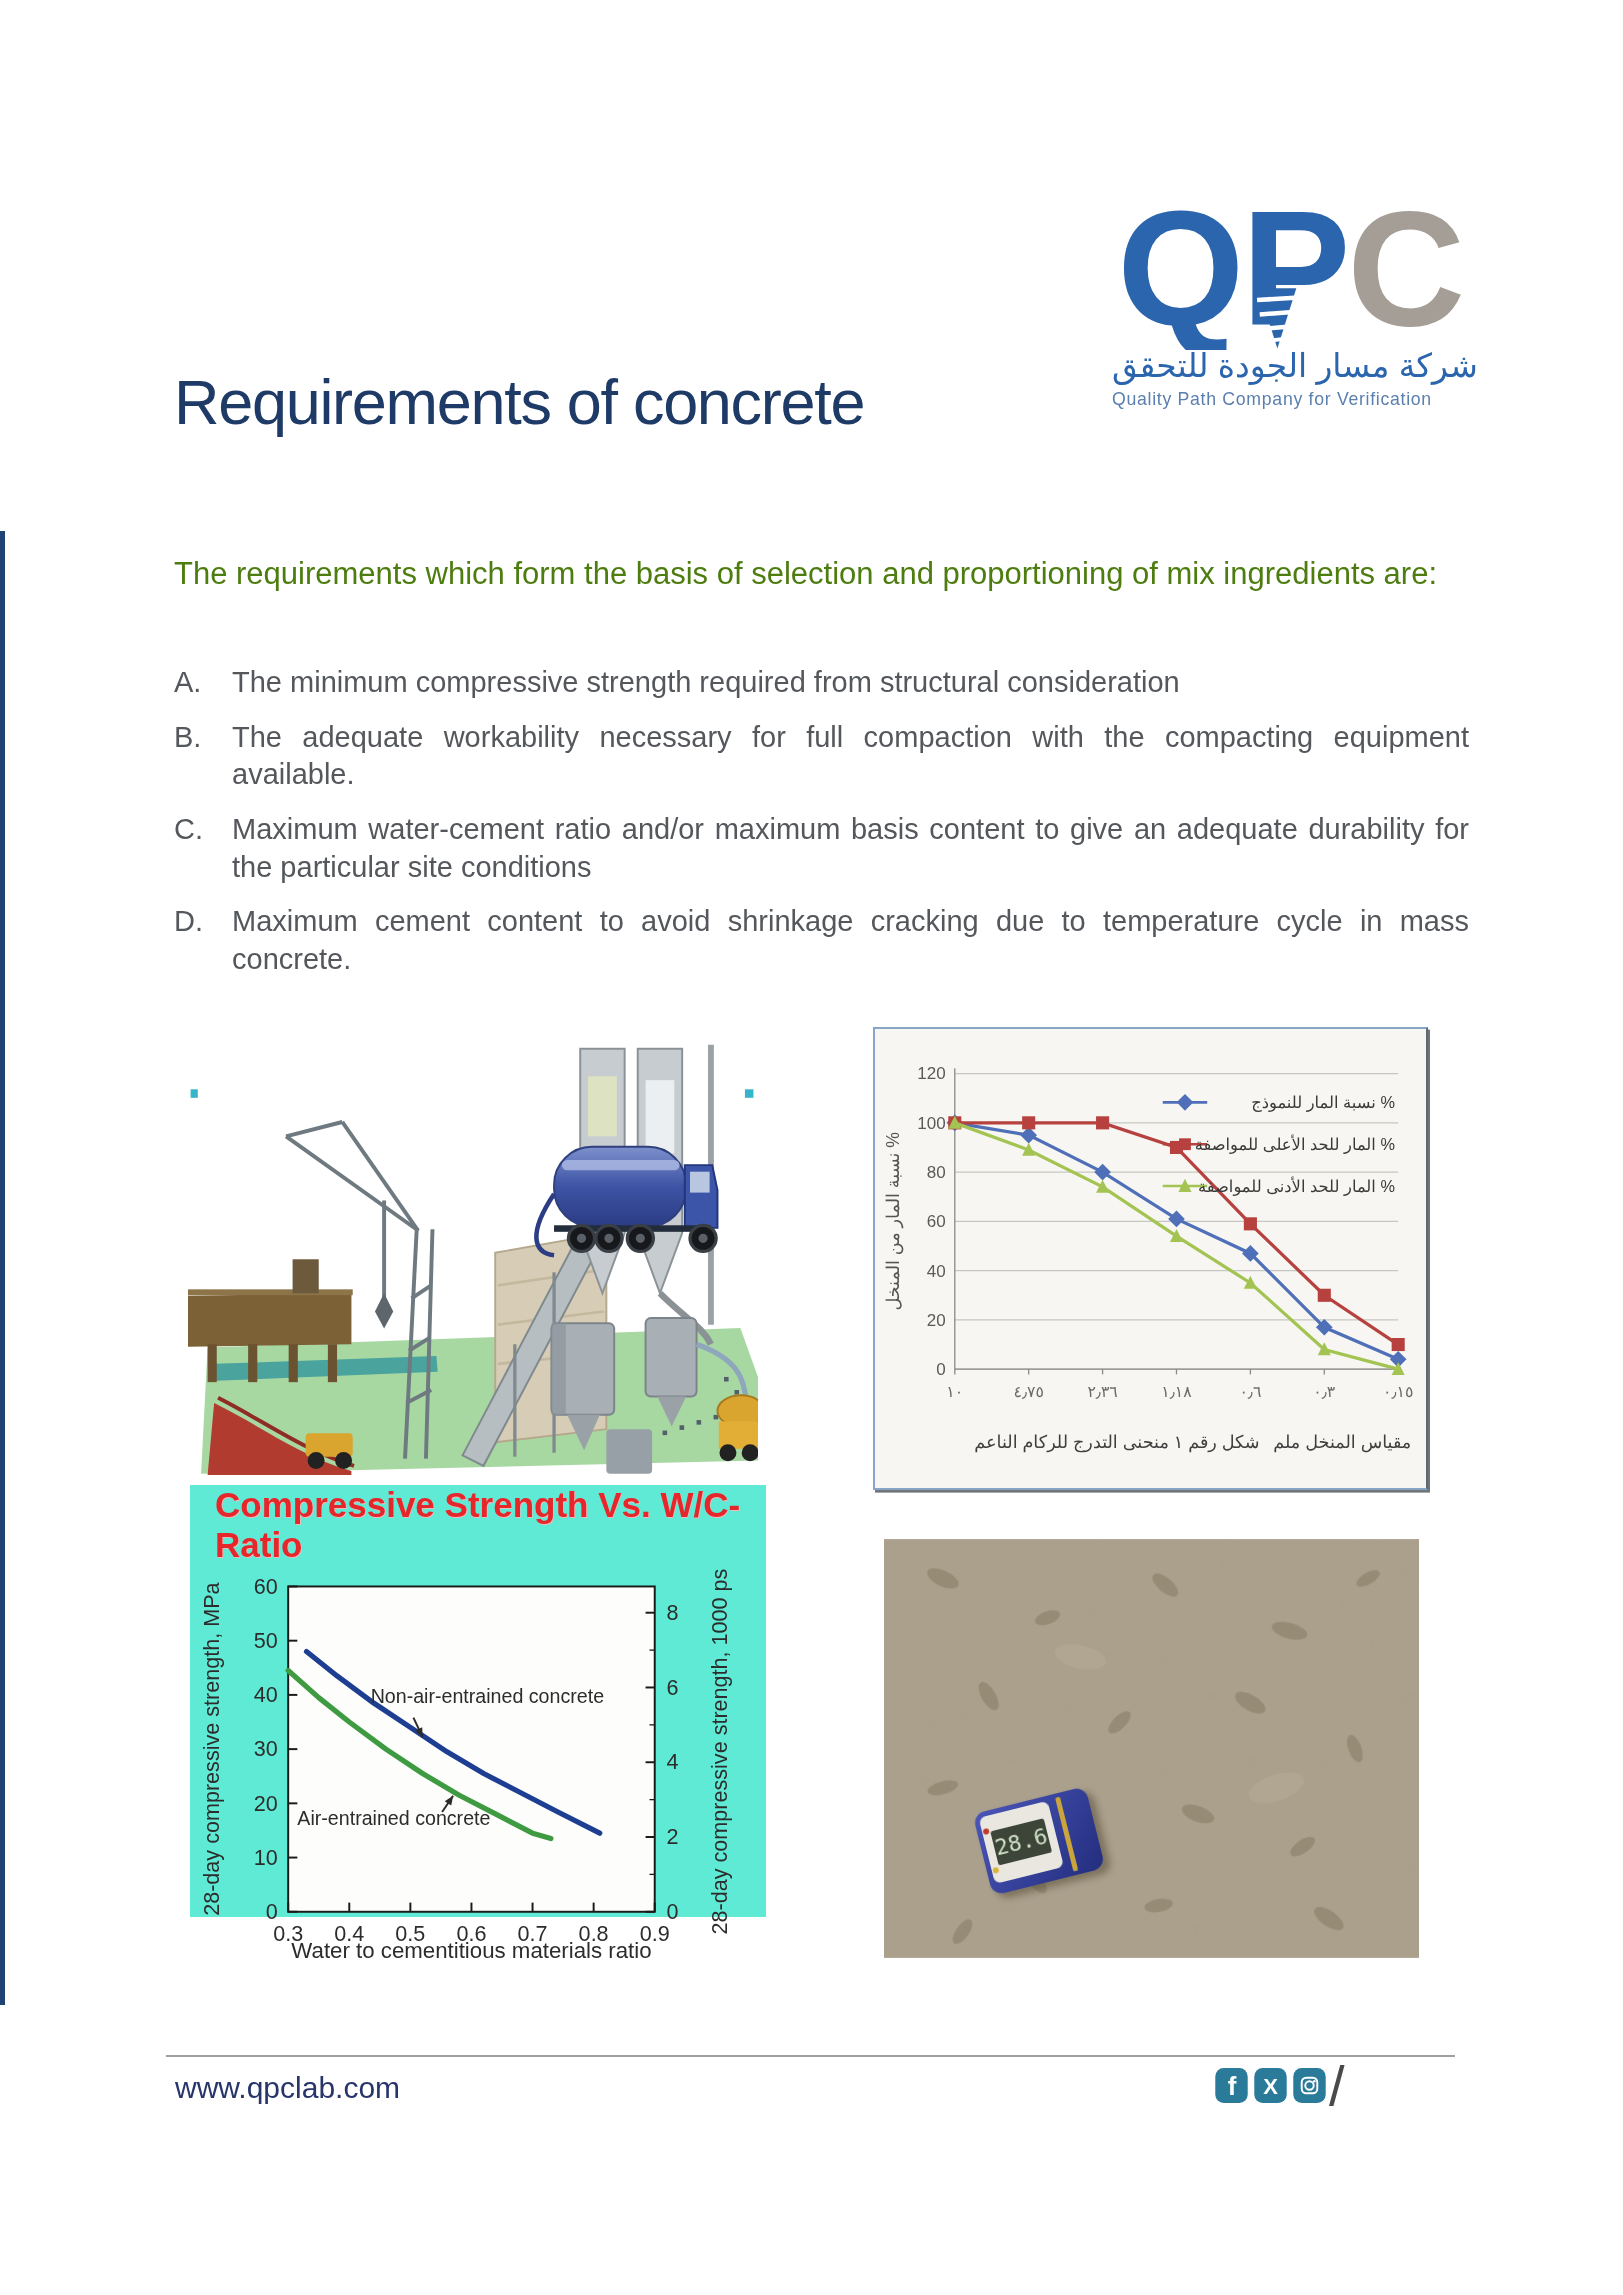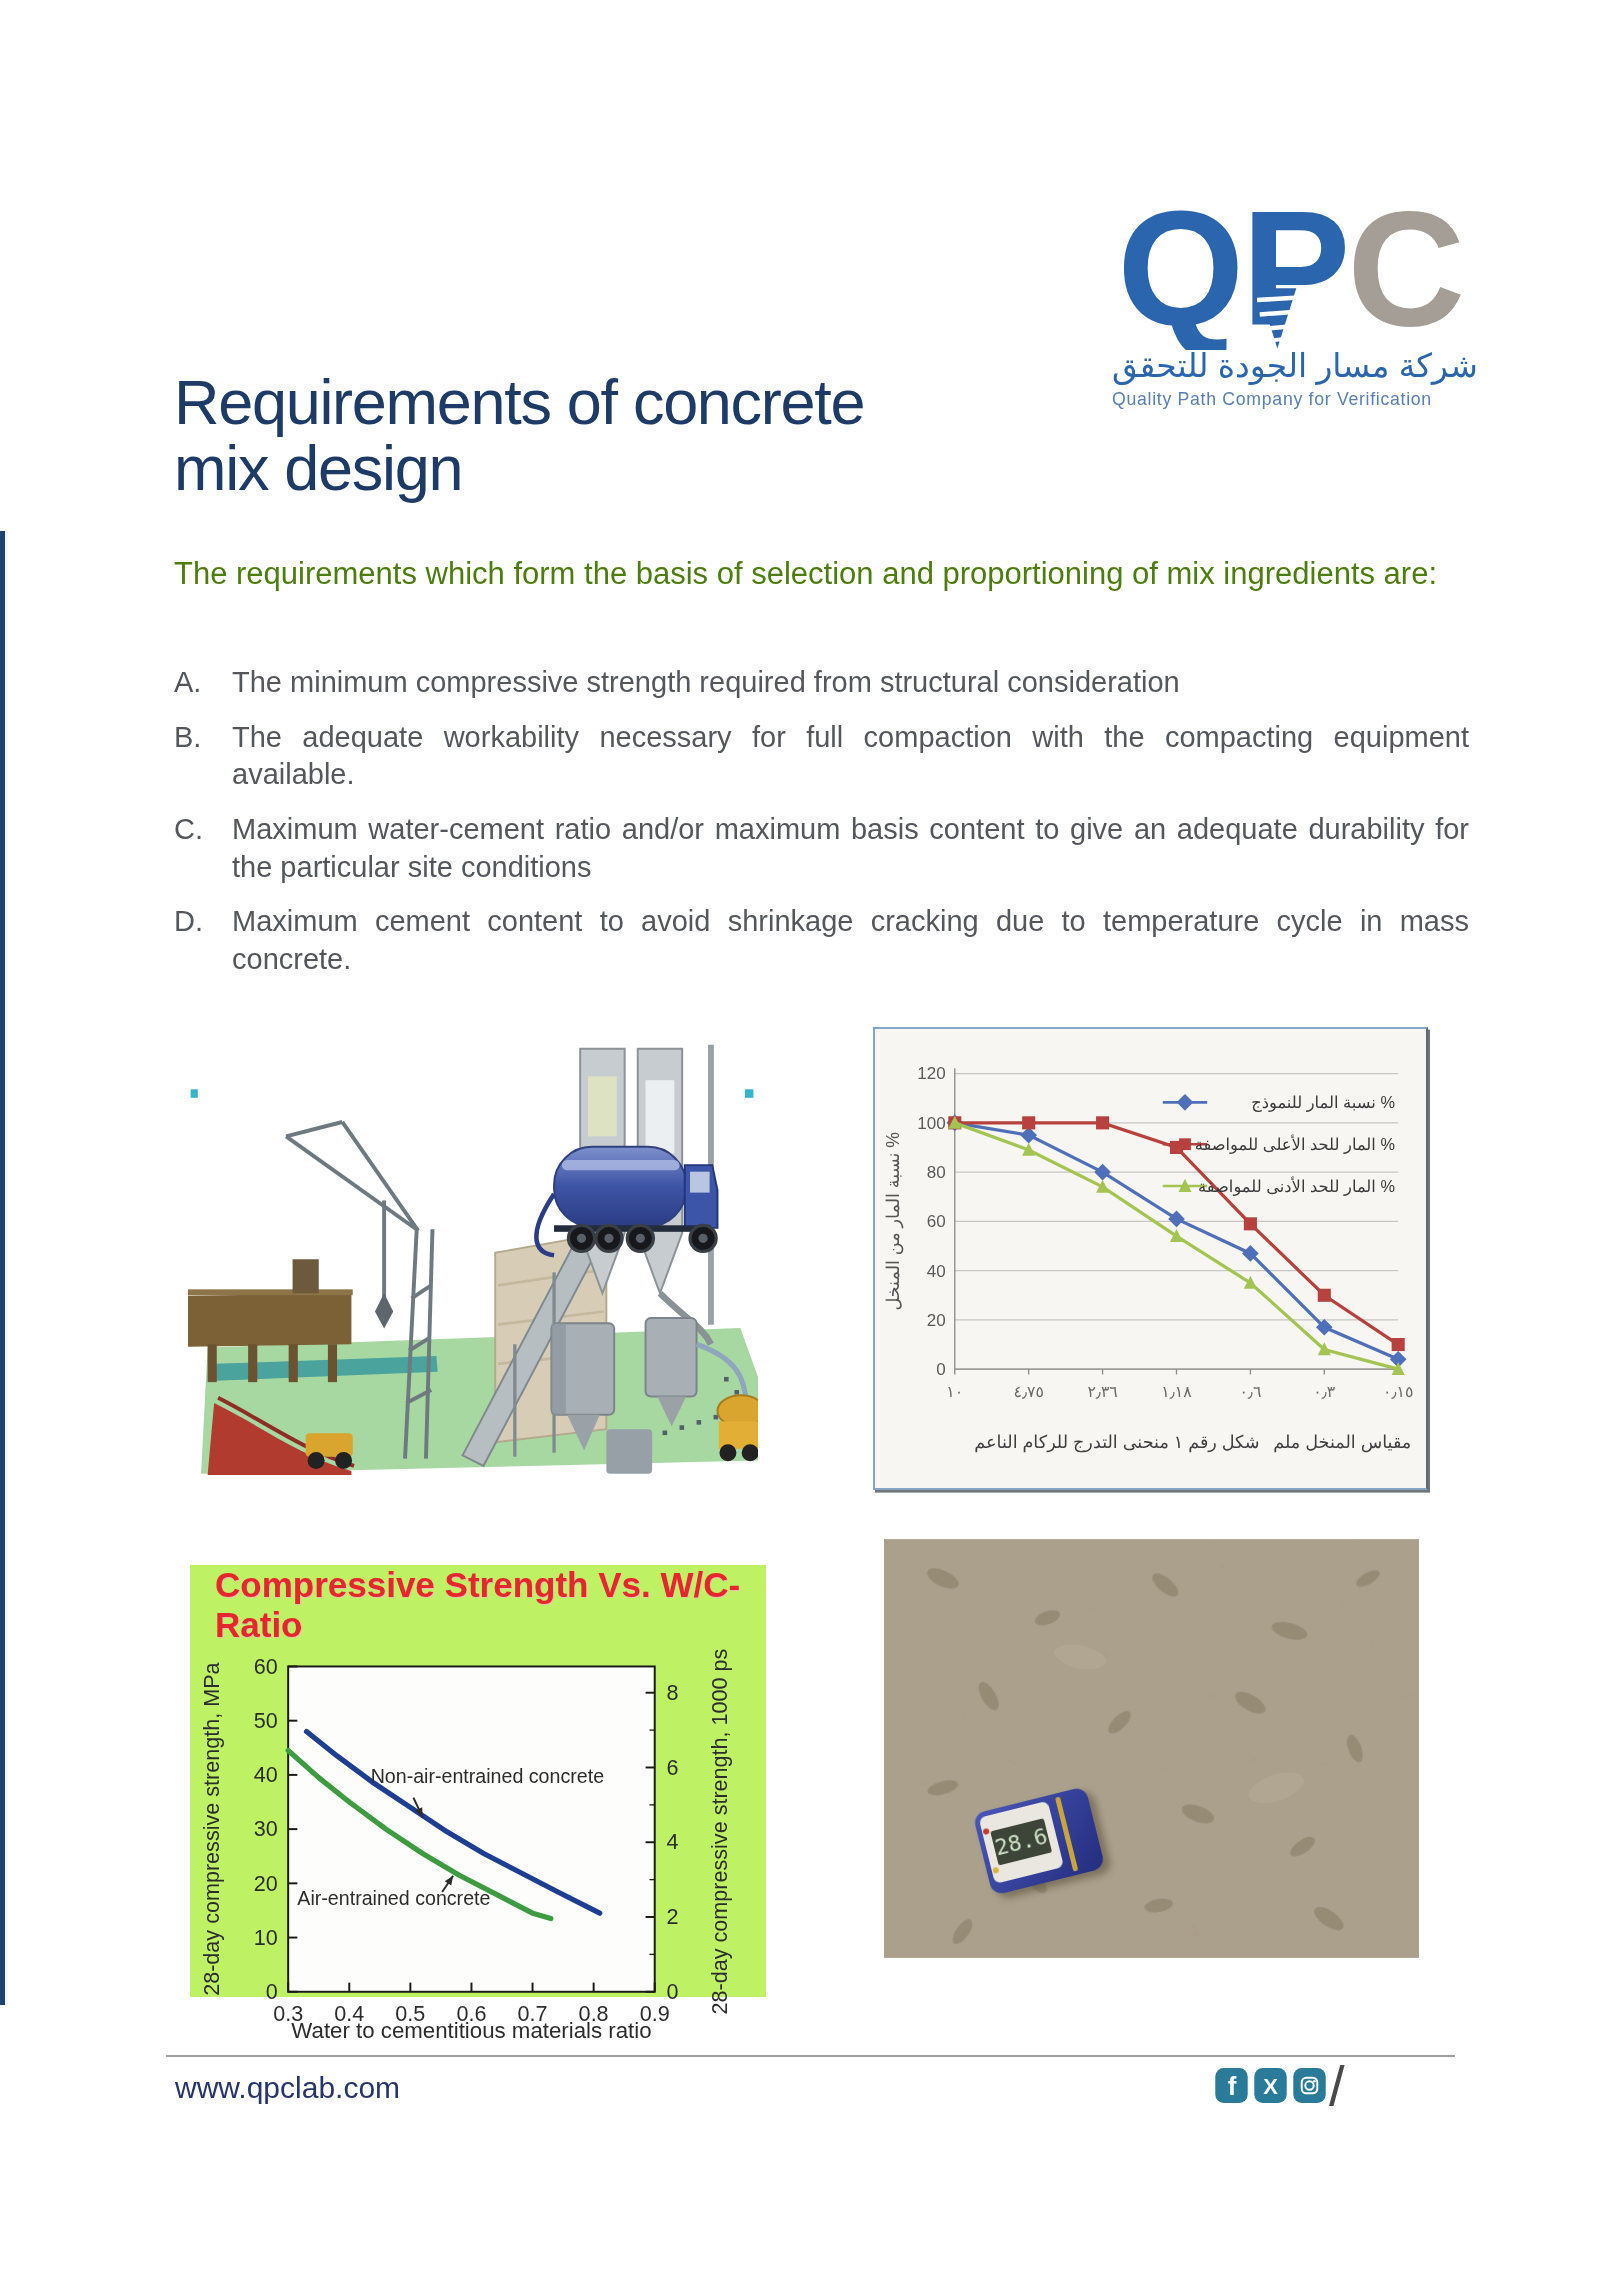--- a/index.html
+++ b/index.html
@@ -23,21 +23,21 @@
   .req-list{position:absolute;left:174px;top:664px;width:1295px;color:#54575b;
             font-size:29px;line-height:1.3;}
   .req-item{position:relative;padding-left:58px;margin-bottom:17px;text-align:justify;}
   .req-label{position:absolute;left:0;top:0;}
 
   
   .fig-plant{position:absolute;left:188px;top:1037px;width:570px;height:438px;background:#fff;}
   .fig-gradation{position:absolute;left:873px;top:1027px;width:555px;height:463px;
                  background:#f7f6f2;border:2.6px solid #87a5c6;border-right-color:#5c6a74;
                  box-shadow:2px 2.6px 0 #70757a;box-sizing:border-box;}
-  .fig-strength{position:absolute;left:190px;top:1565px;width:576px;height:432px;background:#bef264;}
+  .fig-strength{position:absolute;left:190px;top:1485px;width:576px;height:432px;background:#5eead4;}
   .strength-title{color:#e5262b;font-weight:bold;font-size:35px;letter-spacing:0px;
                   text-align:left;padding-left:25px;margin-bottom:2.6px;text-shadow:0.7px 0.7px 0 #f3b9b9;}
   .fig-photo{position:absolute;left:884px;top:1539px;width:535px;height:419px;overflow:hidden;}
 
   
   .device{position:absolute;left:97px;top:260px;width:116px;height:84px;transform:rotate(-14deg);}
   .device .dbody{position:absolute;left:0;top:0;right:0;bottom:0;border-radius:11.8px;
                  background:linear-gradient(135deg,#4a55b8,#232e7e);
                  box-shadow:5.2px 5.2px 7.9px rgba(70,60,35,.45);}
   .device .stripe{position:absolute;left:84px;top:3.9px;width:4.6px;height:76px;background:#c9a53c;border-radius:2px;}
@@ -77,21 +77,20 @@
         <line x1="232" y1="238" x2="276" y2="234" stroke="#ffffff" stroke-width="7"></line>
         <line x1="240" y1="256" x2="268" y2="253" stroke="#ffffff" stroke-width="6"></line>
       </g>
     </svg>
     <div class="logo-arabic">شركة مسار الجودة للتحقق</div>
     <div class="logo-tagline">Quality Path Company for Verification</div>
   </div>
 
   <div class="heading">
     <div>Requirements of concrete</div>
-    <div>mix design</div>
   </div>
 
   <div class="intro">The requirements which form the basis of selection and proportioning of mix ingredients are:</div>
 
   <div class="req-list">
     <div class="req-item">
       <span class="req-label">A.</span>
       <span>The minimum compressive strength required from structural consideration</span>
     </div>
     <div class="req-item">

